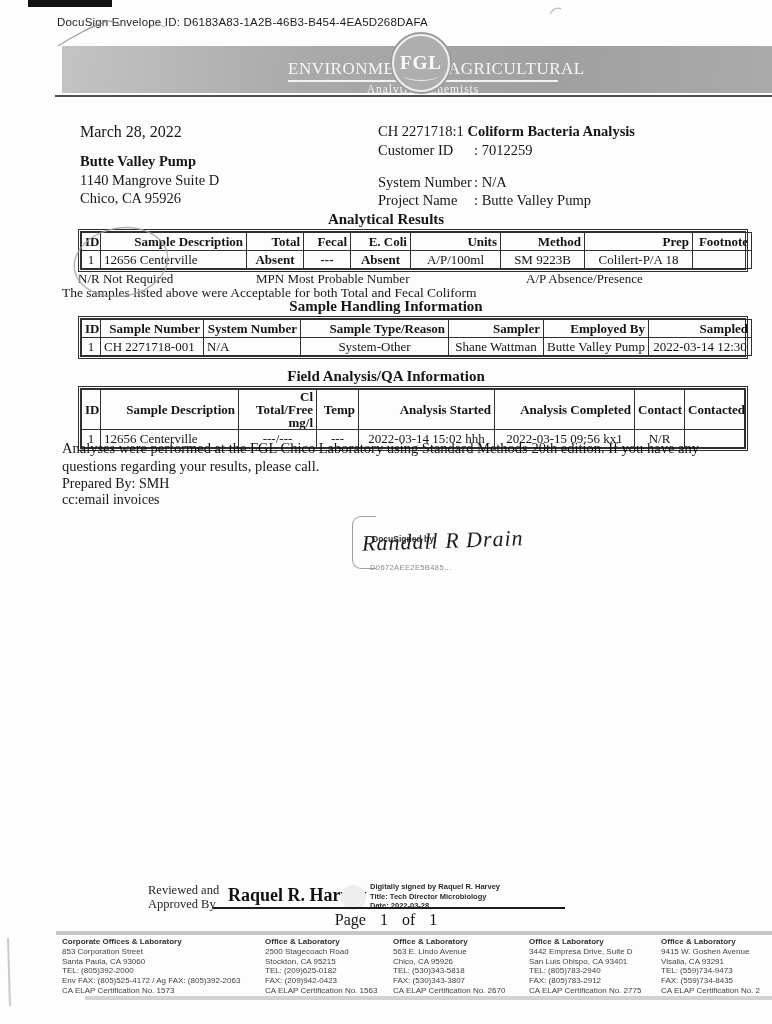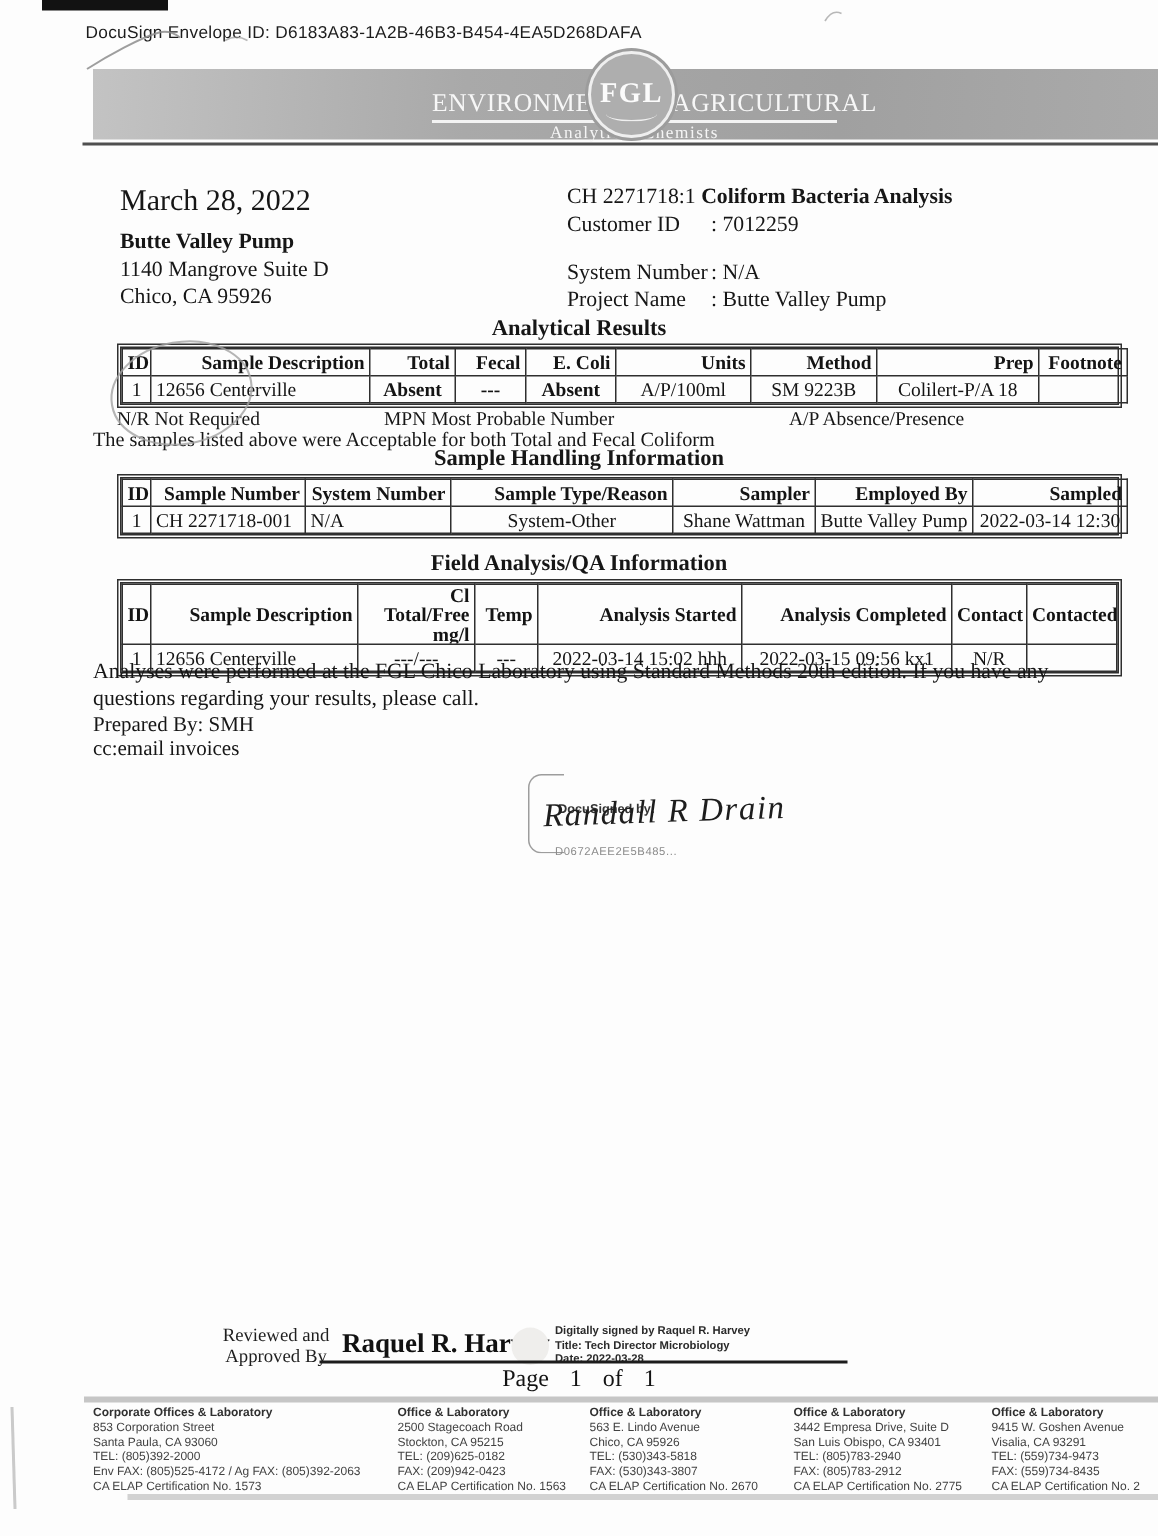--- a/index.html
+++ b/index.html
@@ -27,21 +27,21 @@
     color:#f5f5f5; font-size:11.5px; letter-spacing:1px; }
   .fgl-logo { position:absolute; left:392px; top:34px; width:58px; height:58px;
     border:2.5px solid #efefef; border-radius:50%/50%; background:#aeaeae;
     display:flex; align-items:center; justify-content:center; z-index:3;
     box-shadow:0 0 0 2px #9c9c9c; }
   .fgl-logo .fgl-text { color:#fbfbfb; font-weight:bold; font-size:19px; letter-spacing:1px; }
   .fgl-swoosh { position:absolute; left:10px; bottom:9px; width:34px; height:10px;
     border-bottom:1.5px solid #f0f0f0; border-radius:50%; }
 
   
-  .letter-date { position:absolute; left:80px; top:123px; font-size:20px; }
+  .letter-date { position:absolute; left:80px; top:123px; font-size:16px; }
   .recipient-name { position:absolute; left:80px; top:153px; font-size:14.5px; font-weight:bold; }
   .recipient-addr1 { position:absolute; left:80px; top:172px; font-size:14.5px; }
   .recipient-addr2 { position:absolute; left:80px; top:190px; font-size:14.5px; }
 
   .report-head { position:absolute; left:378px; top:123px; font-size:14.5px; }
   .report-head .bold { font-weight:bold; }
   .info-row { position:absolute; left:378px; font-size:14.5px; display:flex; }
   .info-row .lbl { width:96px; }
   .info-customer { top:142px; }
   .info-system   { top:174px; }
@@ -78,21 +78,21 @@
   
   .sig-bracket { position:absolute; left:352px; top:516px; width:24px; height:53px;
     border-left:1.5px solid #9d9d9d; border-top:1.5px solid #9d9d9d; border-bottom:1.5px solid #9d9d9d;
     border-radius:9px 0 0 9px; }
   .docusigned-by { position:absolute; left:372px; top:534px; font-size:8.5px; font-weight:bold; color:#333; }
   .sig-name { position:absolute; left:362px; top:528px; font-size:22px; font-style:italic;
     color:#1d1d1d; transform:rotate(-2deg); letter-spacing:1px; }
   .sig-id { position:absolute; left:370px; top:563px; font-size:7.5px; color:#8b8b8b; letter-spacing:.4px; }
 
   
-  .approval-label { position:absolute; left:148px; top:883px; width:72px; text-align:center;
+  .approval-label { position:absolute; left:148px; top:883px; width:72px; text-align:left;
     font-size:12.5px; line-height:14px; color:#1f1f1f; }
   .approver-name { position:absolute; left:228px; top:885px; font-size:18px; font-weight:bold; color:#111; }
   .approval-seal { position:absolute; left:341px; top:885px; width:25px; height:25px;
     border-radius:50%; background:#efeeec; }
   .digital-block { position:absolute; left:370px; top:882px; font-size:7.5px; font-weight:bold;
     color:#2a2a2a; line-height:9.5px; }
   .approval-underline { position:absolute; left:213px; top:907px; width:352px; height:2px; background:#1c1c1c; }
 
   .page-label { position:absolute; left:0; top:911px; width:772px; text-align:center;
     font-size:16px; word-spacing:10px; color:#131313; }

